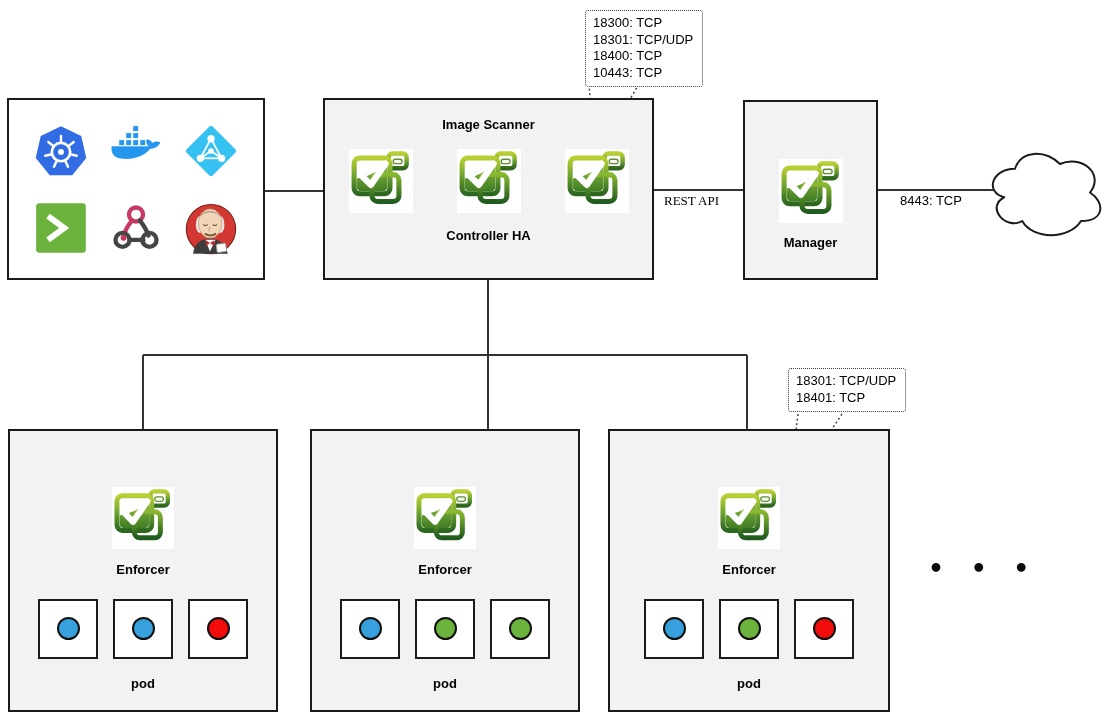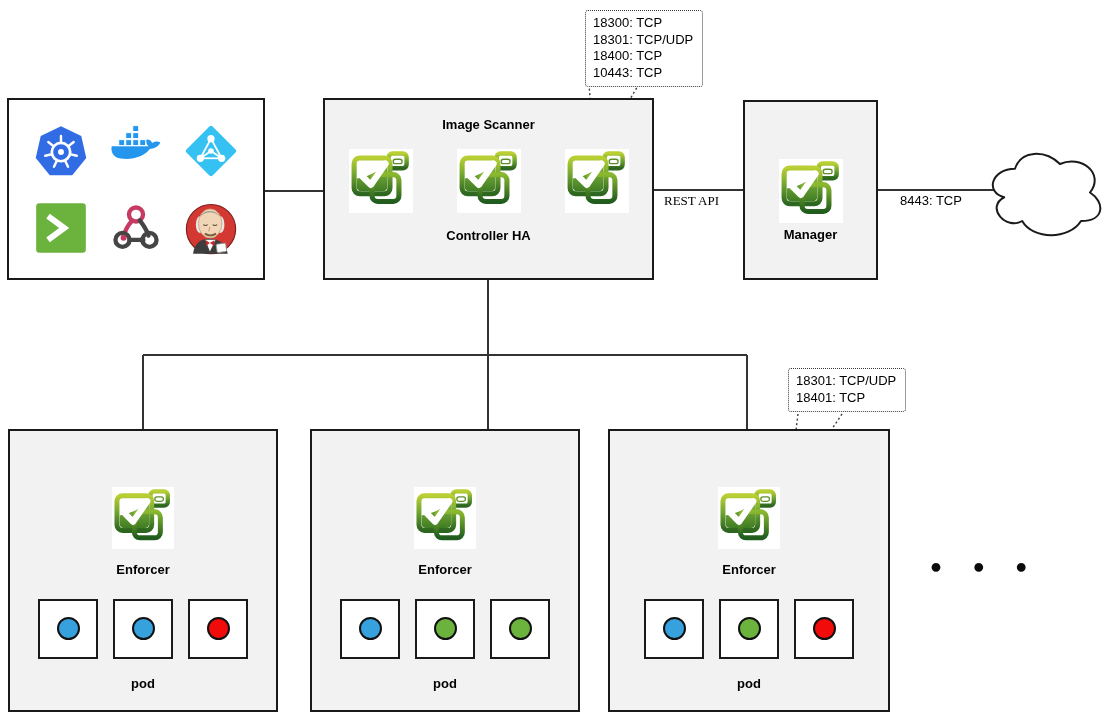--- a/index.html
+++ b/index.html
@@ -185,21 +185,21 @@
       </div>
       <div class="bold-label" style="margin-top:15px;">Controller HA</div>
     </div>
   </div>
 
   <div class="node" style="left:743px;top:100px;width:135px;height:180px;">
     <div class="controller-inner">
       <span class="nv-wrap" style="margin-top:57px;"><svg width="64" height="64">
             <use href="#nv-logo"></use>
           </svg></span>
-      <div class="bold-label" style="margin-top:4px;">Manager</div>
+      <div class="bold-label" style="margin-top:12px;">Manager</div>
     </div>
   </div>
 
   <div class="edge-label" style="left:664px;top:193px;font-family:Liberation Serif, serif;">REST API</div>
   <div class="edge-label" style="left:884px;top:193px;margin-left:16px;">8443: TCP</div>
 
   <div class="callout" style="left:585px;top:10px;">
     <div>18300: TCP</div>
     <div>18301: TCP/UDP</div>
     <div>18400: TCP</div>

